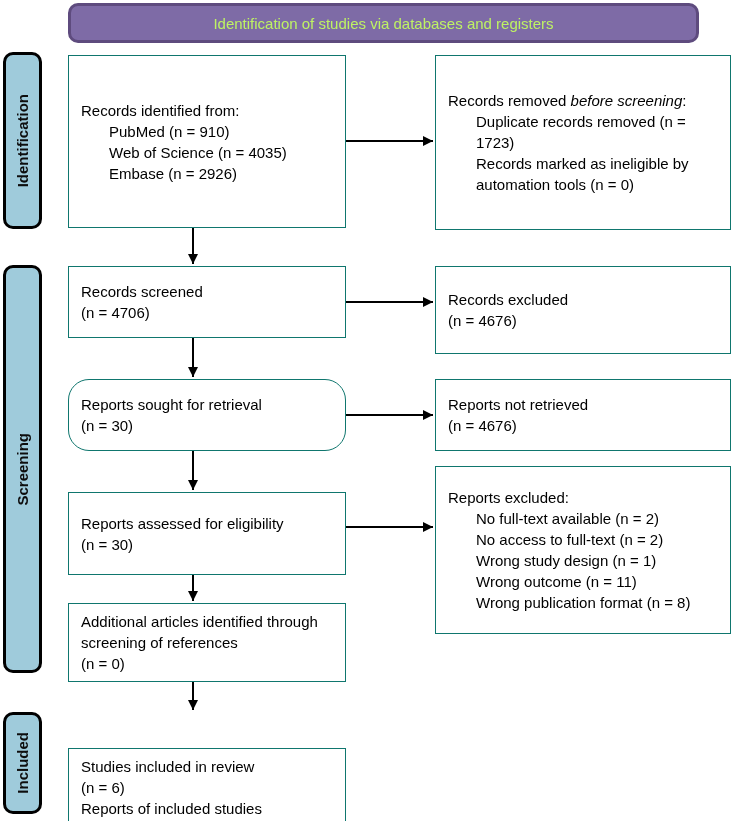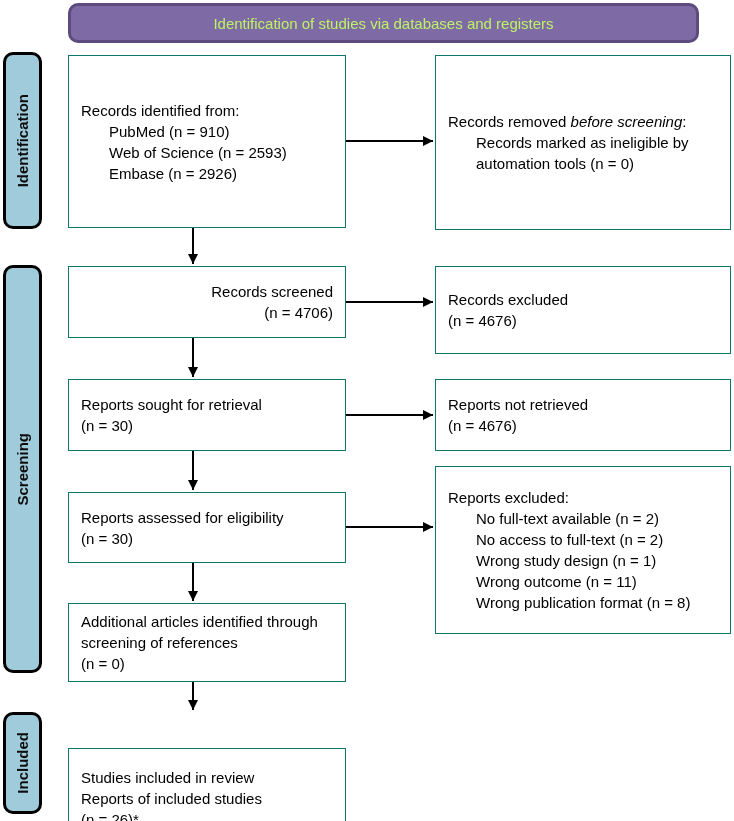--- a/index.html
+++ b/index.html
@@ -51,25 +51,25 @@
     background: #fff;
     border: 1px solid #0f766e;
     display: flex; flex-direction: column; justify-content: center;
     padding: 8px 12px;
     font-size: 15px; line-height: 21px;
   }
   .col-left { left: 68px; width: 278px; }
   .col-right { left: 435px; width: 296px; }
   .b-identified { top: 55px; height: 173px; }
   .b-removed { top: 55px; height: 175px; }
-  .b-screened { top: 266px; height: 72px; align-items: flex-end; }
+  .b-screened { top: 266px; height: 72px; }
   .b-excluded { top: 266px; height: 88px; }
-  .b-sought { top: 379px; height: 72px; }
+  .b-sought { top: 379px; height: 72px; border-radius: 21px; }
   .b-notretrieved { top: 379px; height: 72px; }
-  .b-assessed { top: 492px; height: 71px; }
+  .b-assessed { top: 492px; height: 83px; }
   .b-repexcluded { top: 466px; height: 168px; }
   .b-additional { top: 603px; height: 79px; }
   .b-included { top: 748px; height: 100px; }
   .indent { padding-left: 28px; }
   .it { font-style: italic; }
 </style>
 </head>
 <body>
 
 <div class="canvas">
@@ -101,26 +101,27 @@
   <div class="stage stage-screening">
     <span>Screening</span>
   </div>
   <div class="stage stage-included">
     <span>Included</span>
   </div>
 
   <div class="box col-left b-identified">
     <div>Records identified from:</div>
     <div class="indent">PubMed (n = 910)</div>
-    <div class="indent">Web of Science (n = 2593)</div>
+    <div class="indent">Web of Science (n = 4035)</div>
     <div class="indent">Embase (n = 2926)</div>
   </div>
 
   <div class="box col-right b-removed">
     <div><span>Records removed </span><span class="it">before screening</span><span>:</span></div>
+    <div class="indent">Duplicate records removed (n = 1723)</div>
     <div class="indent">Records marked as ineligible by automation tools (n = 0)</div>
   </div>
 
   <div class="box col-left b-screened">
     <div>Records screened</div>
     <div>(n = 4706)</div>
   </div>
 
   <div class="box col-right b-excluded">
     <div>Records excluded</div>
@@ -151,17 +152,18 @@
     <div class="indent">Wrong publication format (n = 8)</div>
   </div>
 
   <div class="box col-left b-additional">
     <div>Additional articles identified through screening of references</div>
     <div>(n = 0)</div>
   </div>
 
   <div class="box col-left b-included">
     <div>Studies included in review</div>
+    <div>(n = 6)</div>
     <div>Reports of included studies</div>
     <div>(n = 26)*</div>
   </div>
 
 </div>
 
 </body></html>

